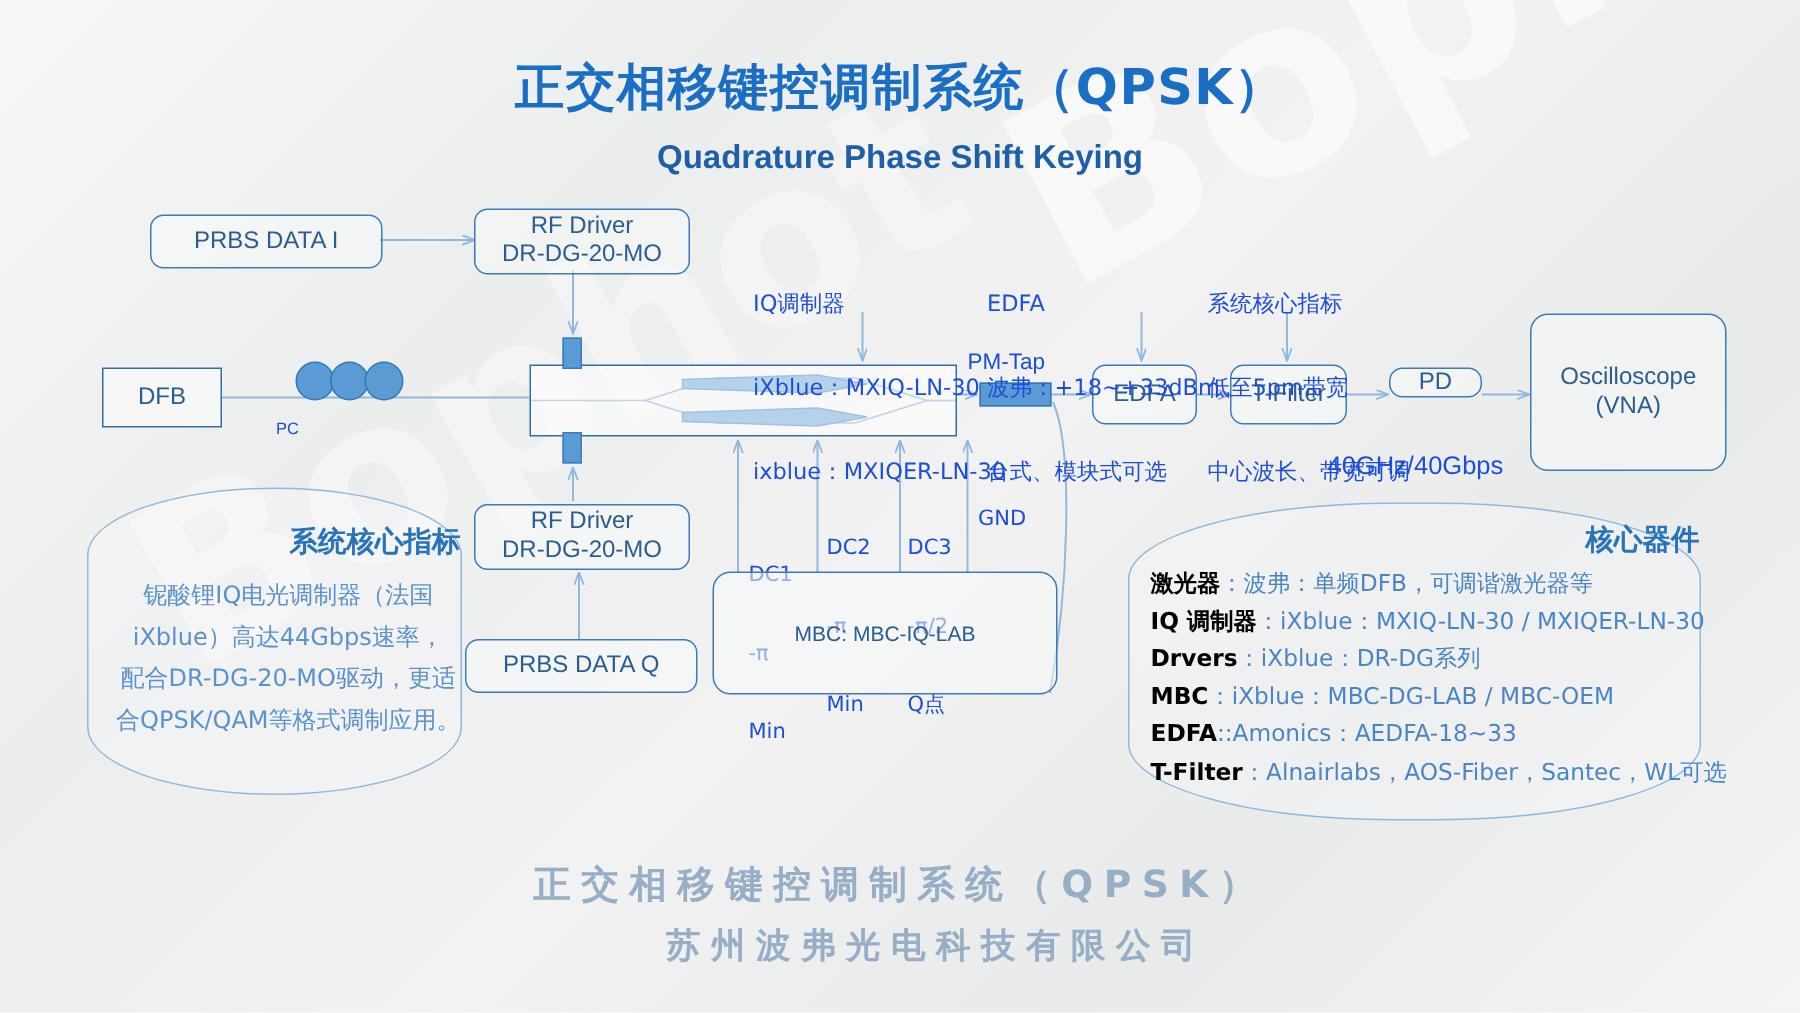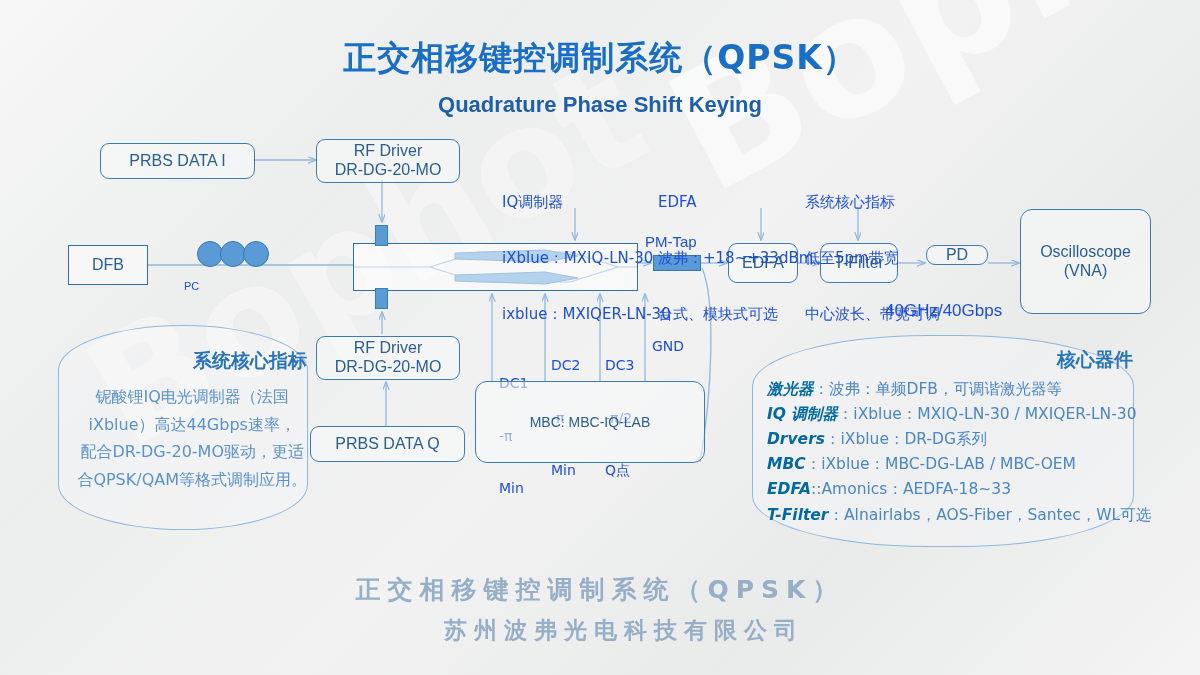--- a/index.html
+++ b/index.html
@@ -97,21 +97,21 @@
   .oval-inner{position:absolute;left:0;top:0;width:100%;height:100%;
     display:flex;flex-direction:column;align-items:flex-end;}
   .panel-title{
     font-family:"DejaVu Sans",sans-serif;
     font-weight:bold;color:#2874bb;font-size:19px;
   }
   .panel-line{
     font-family:"DejaVu Sans",sans-serif;
     color:#4a86c4;font-size:15.5px;line-height:1.62;white-space:nowrap;
   }
-  .panel-line b{color:#0369a1;font-weight:bold;font-style:italic;}
+  .panel-line b{color:#000000;font-weight:bold;}
   .metric-line{
     font-family:"DejaVu Sans",sans-serif;
     color:#5a92cb;font-size:16px;line-height:1.72;text-align:center;white-space:nowrap;
   }
 
   
   .foot{
     left:0;width:1200px;text-align:center;
     font-family:"DejaVu Sans",sans-serif;
     font-weight:bold;color:#97aec7;letter-spacing:7px;

